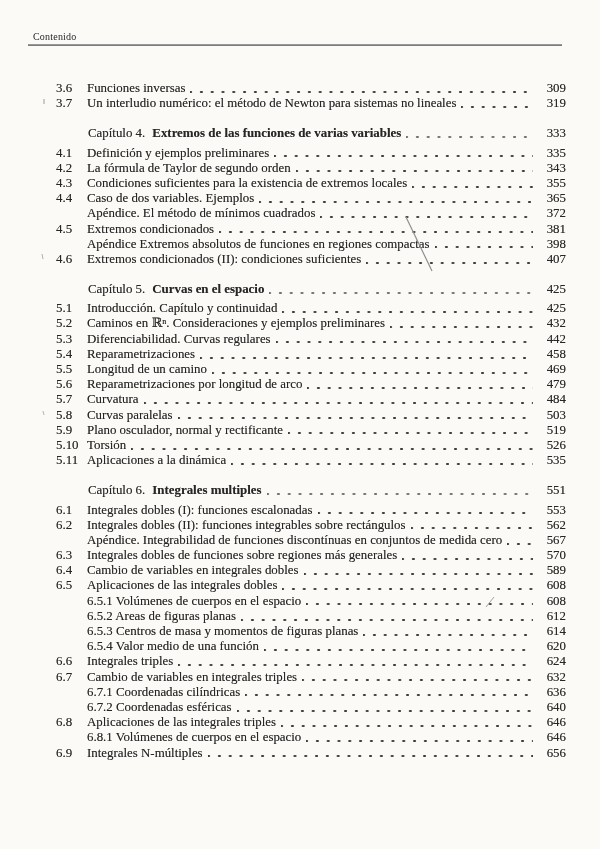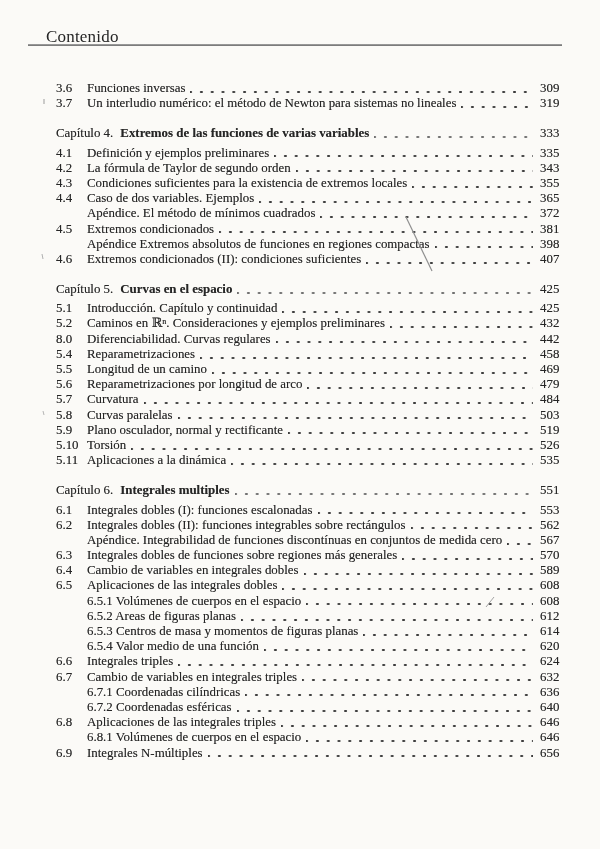--- a/index.html
+++ b/index.html
@@ -6,22 +6,22 @@
   body {
     width: 600px; height: 849px;
     background: var(--paper, #fbfaf7);
     font-family: "Liberation Serif", "DejaVu Serif", serif;
     color: var(--ink, #262626);
     overflow: hidden;
   }
   .page { position: relative; width: 600px; height: 849px; }
 
   .running-header {
-    position: absolute; left: 46px; top: 30px;
-    font-size: 17px; line-height: 14px; letter-spacing: 0.2px;
+    position: absolute; left: 33px; top: 30px;
+    font-size: 10px; line-height: 14px; letter-spacing: 0.2px;
     color: var(--ink, #262626);
   }
   .header-rule {
     position: absolute; left: 28px; top: 44px; width: 534px; height: 2px;
     background: linear-gradient(#a5a5a5, var(--rule, #6e6e6e));
   }
 
   .toc {
     position: absolute; left: 56px; right: 34px; top: 81px;
     font-size: 12.9px;
@@ -31,36 +31,36 @@
   .toc-section:first-child { margin-top: 0; }
 
   .row {
     display: flex; align-items: baseline;
     line-height: 15.2px; height: 15.2px;
     white-space: nowrap;
   }
   .chapter-row { margin-bottom: 4px; }
   .num { flex: none; width: 31px; }
   .title { flex: none; }
-  .prefix { flex: none; margin-right: 7px; }
+  .prefix { flex: none; margin-right: 7px; margin-left: 32px; }
   .ctitle { flex: none; font-weight: bold; }
 
   .leader {
     flex: 1 1 auto; align-self: stretch; min-width: 12px;
     margin-left: 5px; margin-right: 7px;
     background-image: radial-gradient(circle, #3c3c3c 1.05px, rgba(0,0,0,0) 1.35px);
     background-size: 10.8px 4px;
     background-repeat: repeat-x;
     background-position: left 6px bottom 2.5px;
   }
   .chapter-row .leader {
     background-image: radial-gradient(circle, #6f6f6f 1.05px, rgba(0,0,0,0) 1.35px);
   }
 
-  .page-num { flex: none; min-width: 26px; }
+  .page-num { flex: none; min-width: 26px; text-align: right; }
 
   .artifacts { position: absolute; left: 0; top: 0; pointer-events: none; }
 </style>
 </head>
 <body style="--paper: #fbfaf7; --ink: #262626; --rule: #6e6e6e;">
 
 <div class="page">
 
   <div class="running-header">
     <span>Contenido</span>
@@ -152,21 +152,21 @@
           <span class="leader"></span>
           <span class="page-num">425</span>
         </div>
         <div class="row item-row">
           <span class="num">5.2</span>
           <span class="title">Caminos en ℝⁿ. Consideraciones y ejemplos preliminares</span>
           <span class="leader"></span>
           <span class="page-num">432</span>
         </div>
         <div class="row item-row">
-          <span class="num">8.0</span>
+          <span class="num">5.3</span>
           <span class="title">Diferenciabilidad. Curvas regulares</span>
           <span class="leader"></span>
           <span class="page-num">442</span>
         </div>
         <div class="row item-row">
           <span class="num">5.4</span>
           <span class="title">Reparametrizaciones</span>
           <span class="leader"></span>
           <span class="page-num">458</span>
         </div>

